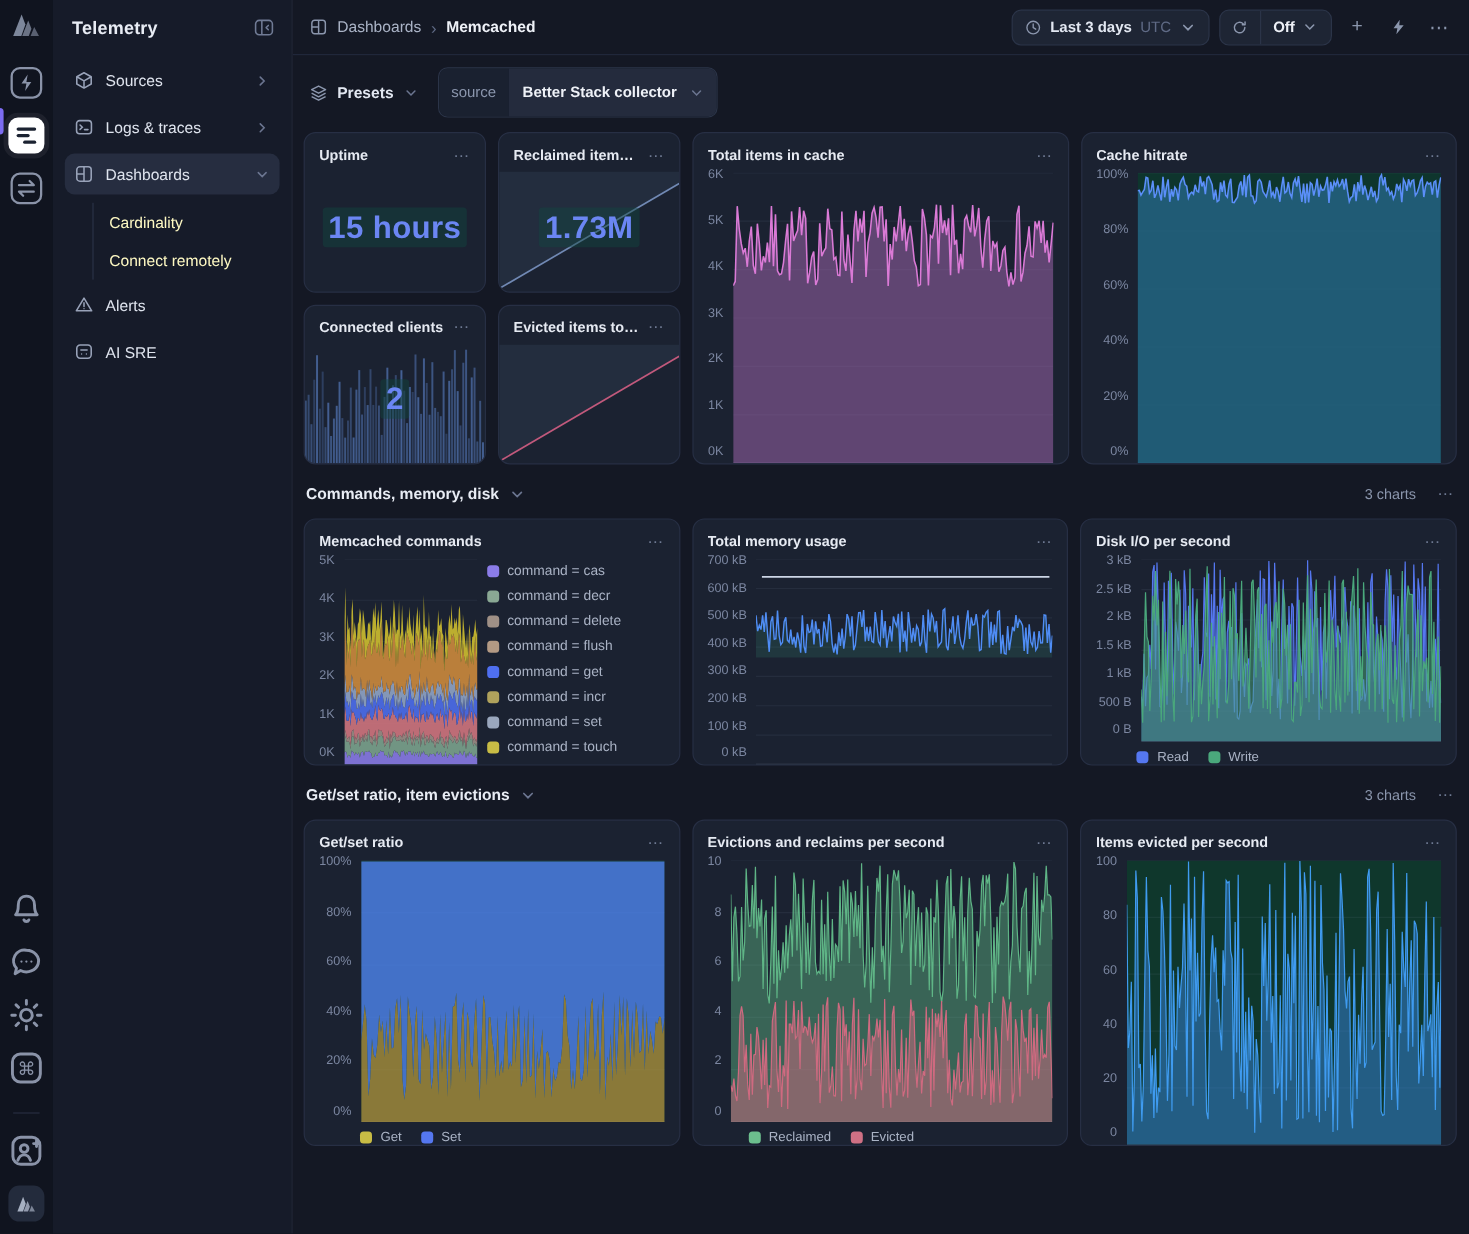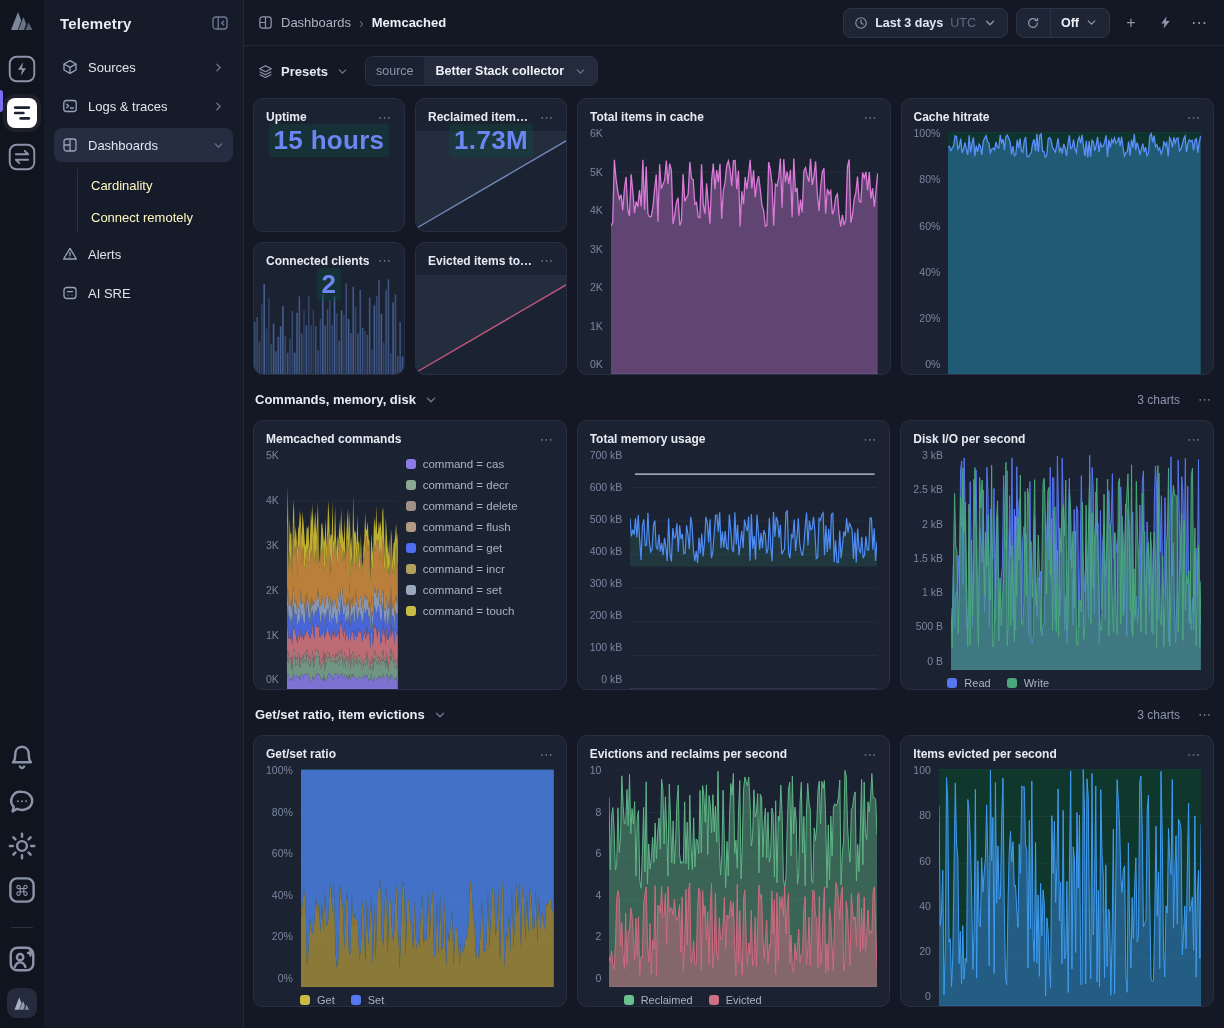--- a/index.html
+++ b/index.html
@@ -53,41 +53,41 @@
   .refresh-pill { overflow:hidden; }
   .refresh-seg { width:34px; height:100%; display:flex; align-items:center; justify-content:center; border-right:1px solid #2b3448; color:#8b96ad; }
   .refresh-state { display:flex; align-items:center; gap:6px; padding:0 10px; font-weight:700; color:#eef1f7; }
   .tb-iconbtn { width:26px; height:26px; display:flex; align-items:center; justify-content:center; color:#8b96ad; font-size:16px; cursor:pointer; border-radius:6px; }
   .tb-iconbtn svg { width:15px; height:15px; }
 
   .presets-row { display:flex; align-items:center; gap:16px; padding:10px 14px 4px; flex-shrink:0; }
   .presets-btn { display:flex; align-items:center; gap:8px; font-size:13px; font-weight:600; color:#e2e7f1; cursor:pointer; }
   .presets-btn .icon { width:15px; height:15px; color:#8b96ad; }
   .presets-btn .chev { width:13px; height:13px; color:#6b7590; }
-  .source-pill { display:flex; align-items:stretch; height:30px; border:1px solid #2b3448; border-radius:8px; overflow:hidden; font-size:12.5px; cursor:pointer; }
+  .source-pill { display:flex; align-items:stretch; height:42px; border:1px solid #2b3448; border-radius:8px; overflow:hidden; font-size:12.5px; cursor:pointer; }
   .source-key { display:flex; align-items:center; padding:0 10px; background:#1a2130; color:#8b96ad; }
   .source-val { display:flex; align-items:center; gap:10px; padding:0 10px 0 12px; background:#242b3d; color:#eef1f7; font-weight:600; }
   .source-val .chev { width:13px; height:13px; color:#6b7590; }
 
   .content { flex:1; padding:8px 10px 0 9px; overflow:hidden; }
 
   
   .card { background:#1b2231; border:1px solid #272f44; border-radius:10px; position:relative; }
   .grid-top { display:grid; grid-template-columns:152px 152px 1fr 1fr; grid-template-rows:1fr 1fr; gap:10px; height:277px; }
   .grid3 { display:grid; grid-template-columns:repeat(3,1fr); gap:10px; }
-  .row2 { height:270px; }
+  .row2 { height:206px; }
   .row3 { height:272px; }
   .span2 { grid-row:1 / 3; }
 
   .card-head { display:flex; align-items:center; justify-content:space-between; padding:11px 12px 0; }
   .card-title { font-size:12px; font-weight:600; color:#e6eaf2; white-space:nowrap; overflow:hidden; text-overflow:ellipsis; }
   .card-menu { color:#6e7992; font-size:13px; letter-spacing:1px; cursor:pointer; line-height:1; flex-shrink:0; margin-left:6px; }
 
   .stat-card { overflow:hidden; display:flex; flex-direction:column; }
-  .stat-value-wrap { flex:1; display:flex; align-items:flex-start; justify-content:center; position:relative; z-index:2; }
+  .stat-value-wrap { flex:1; display:flex; align-items:center; justify-content:center; position:relative; z-index:2; }
   .stat-value { font-size:26px; font-weight:700; color:#6b86f3; letter-spacing:.3px; background:rgba(18,72,64,0.45); padding:1px 5px; border-radius:3px; }
   .spark { position:absolute; left:0; right:0; top:32px; bottom:0; width:100%; height:calc(100% - 32px); z-index:1; }
 
   .chart-card { display:flex; flex-direction:column; overflow:hidden; }
   .chart-body { flex:1; display:flex; gap:8px; margin-top:8px; padding:0 12px; min-height:0; }
   .y-axis { display:flex; flex-direction:column; justify-content:space-between; align-items:flex-end; font-size:10.5px; color:#7b86a0; flex-shrink:0; transform:translateY(-4px); }
   .y-axis .ytick { line-height:1; white-space:nowrap; }
   .plot { flex:1; position:relative; min-width:0; }
   .plot svg { position:absolute; inset:0; width:100%; height:100%; }
   .legend { font-size:11px; color:#aab3c5; }

